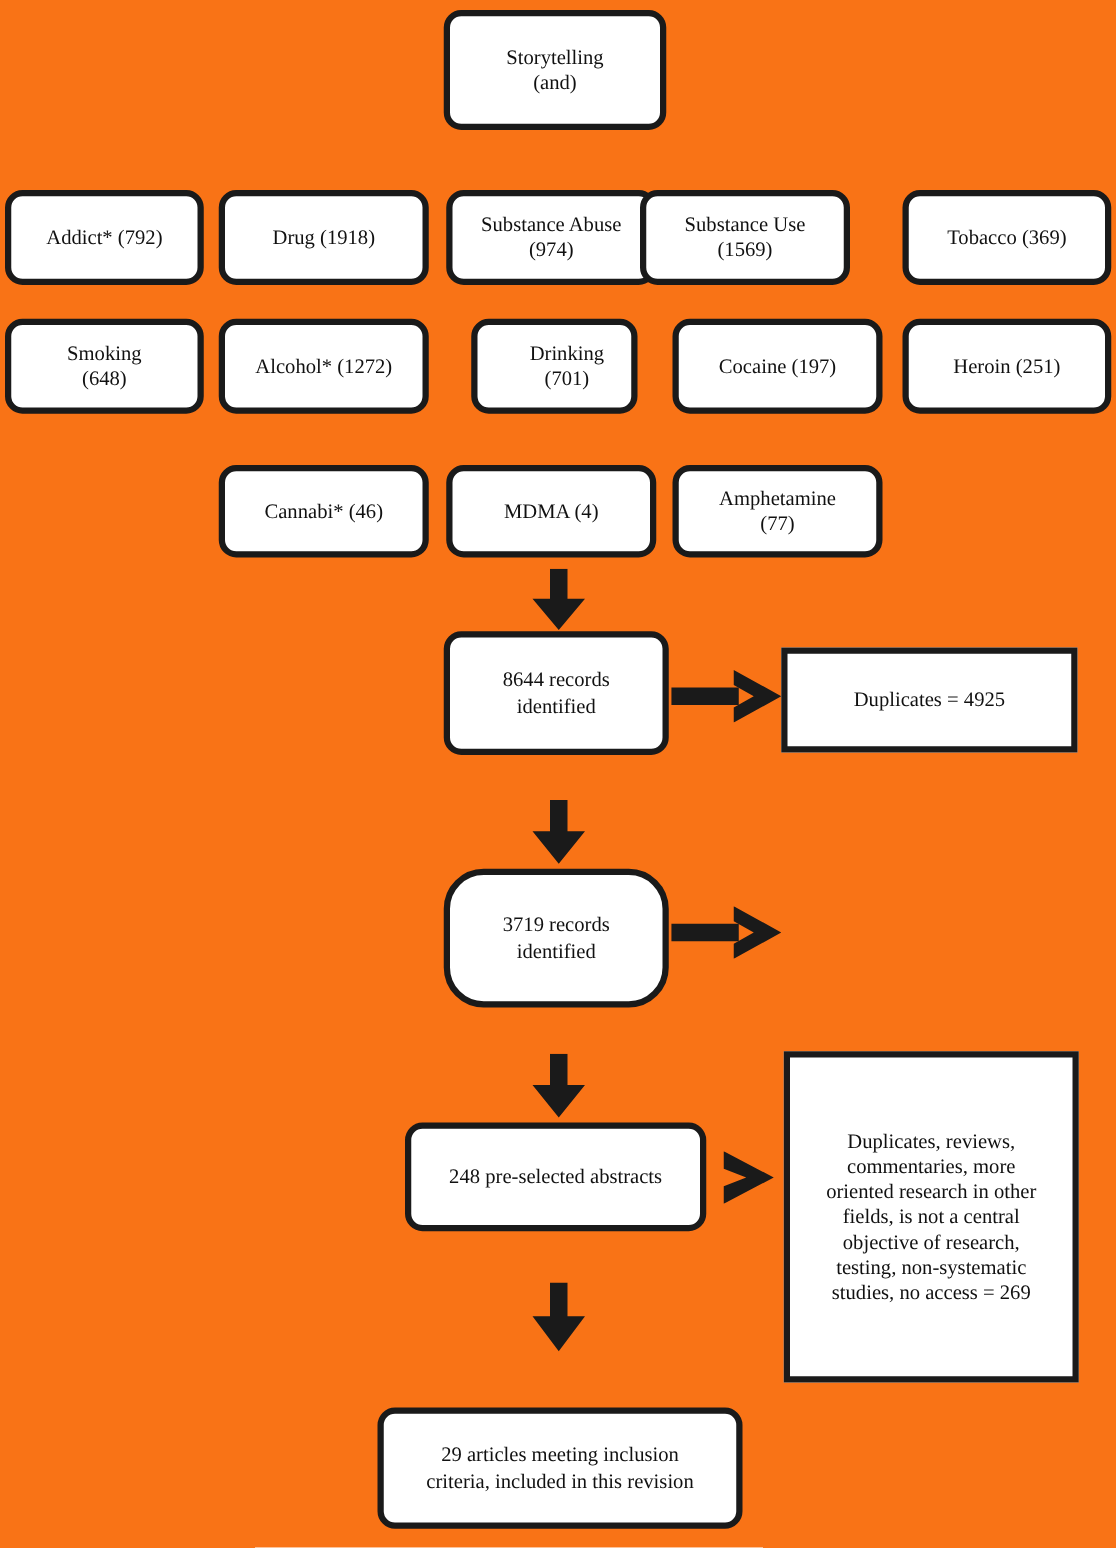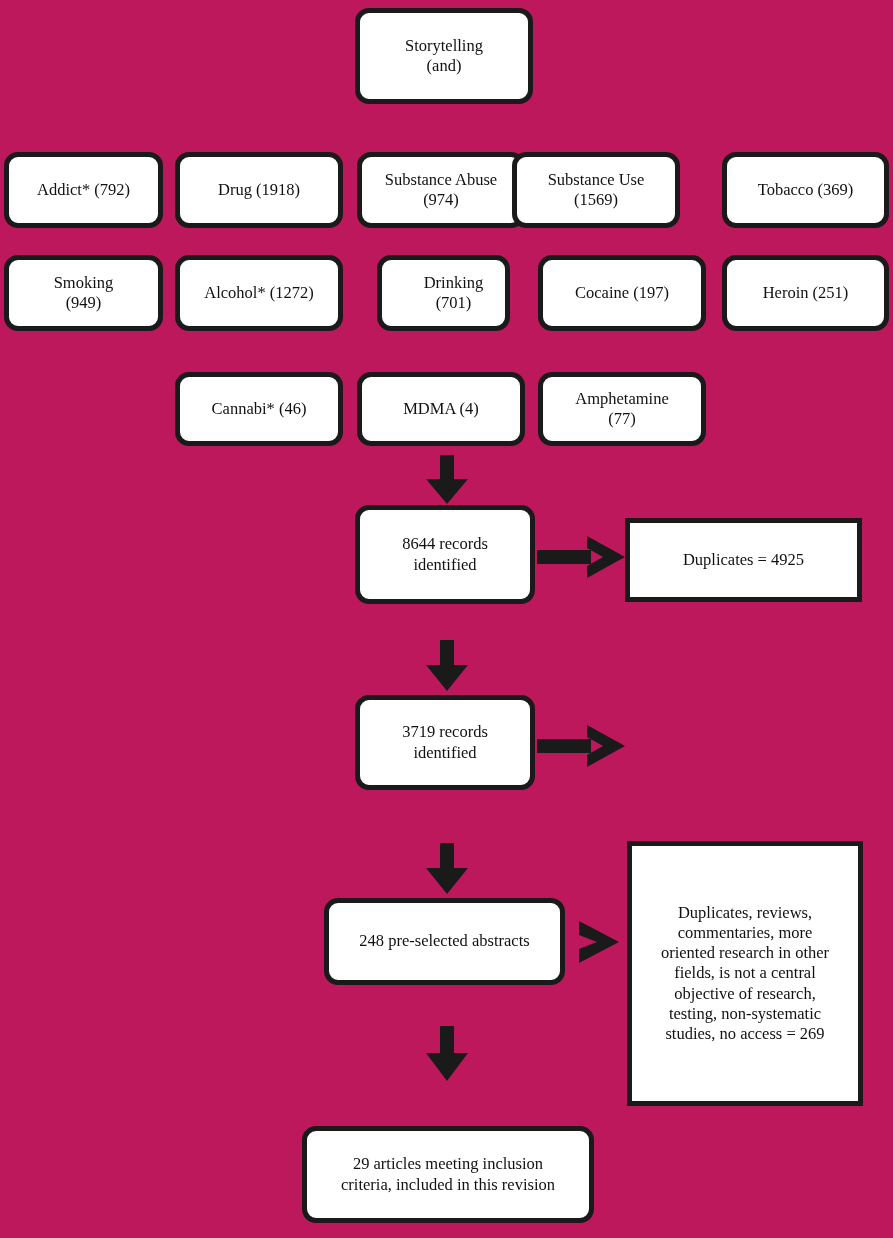--- a/index.html
+++ b/index.html
@@ -9,21 +9,21 @@
     background: #ffffff;
   }
   body {
     font-family: "Liberation Serif", "DejaVu Serif", serif;
     color: #000000;
   }
   #canvas {
     position: relative;
     width: 893px;
     height: 1238px;
-    background: #be185d;
+    background: #f97316;
     overflow: hidden;
   }
 
   
   .node {
     position: absolute;
     box-sizing: border-box;
     display: flex;
     align-items: center;
     justify-content: center;
@@ -83,21 +83,21 @@
   <div class="node rounded fs-16" style="left:512px; top:152px; width:168px; height:76px;">
     <span class="txt">Substance Use
 (1569)</span>
   </div>
   <div class="node rounded fs-16" style="left:722px; top:152px; width:167px; height:76px;">
     <span class="txt">Tobacco (369)</span>
   </div>
 
   <div class="node rounded fs-16" style="left:4px; top:255px; width:159px; height:76px;">
     <span class="txt">Smoking
-(949)</span>
+(648)</span>
   </div>
   <div class="node rounded fs-16" style="left:175px; top:255px; width:168px; height:76px;">
     <span class="txt">Alcohol* (1272)</span>
   </div>
   <div class="node rounded fs-16" style="left:377px; top:255px; width:133px; height:76px;padding-left:20px;">
     <span class="txt">Drinking (701)</span>
   </div>
   <div class="node rounded fs-16" style="left:538px; top:255px; width:168px; height:76px;">
     <span class="txt">Cocaine (197)</span>
   </div>
@@ -137,21 +137,21 @@
   <div class="node square fs-16" style="left:625px; top:518px; width:237px; height:84px;">
     <span class="txt">Duplicates = 4925</span>
   </div>
 
   <div class="arrow" style="left:424px; top:640px;">
     <svg width="46" height="52" viewBox="0 0 46 52" aria-hidden="true">
       <polygon points="16,0 30,0 30,25 44,25 23,51 2,25 16,25" fill="#1a1a1a"></polygon>
     </svg>
   </div>
 
-  <div class="node rounded fs-16" style="left:355px; top:695px; width:180px; height:95px;">
+  <div class="node rounded fs-16" style="left:355px; top:695px; width:180px; height:111px;border-radius:32px;">
     <span class="txt">3719 records
 identified</span>
   </div>
 
   <div class="arrow" style="left:537px; top:725px;">
     <svg width="90" height="42" viewBox="0 0 90 42" aria-hidden="true">
       <rect x="0" y="14" width="54" height="14" fill="#1a1a1a"></rect>
       <polygon points="50,0 88,21 50,42 50,30 66,21 50,12" fill="#1a1a1a"></polygon>
     </svg>
   </div>

